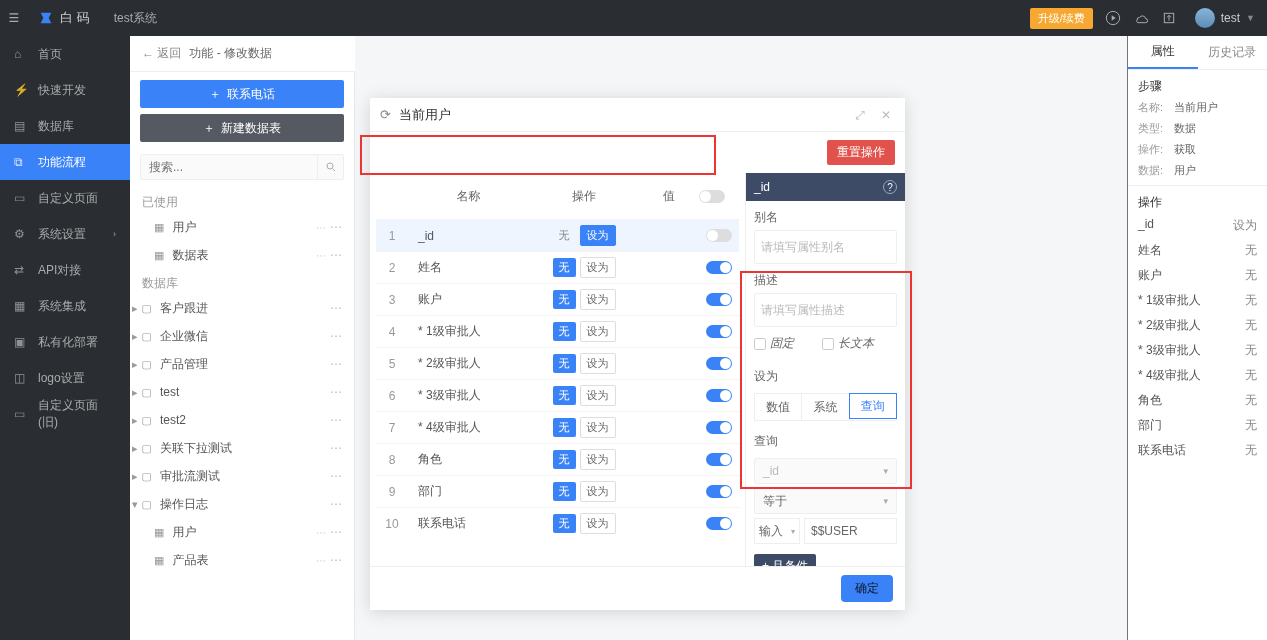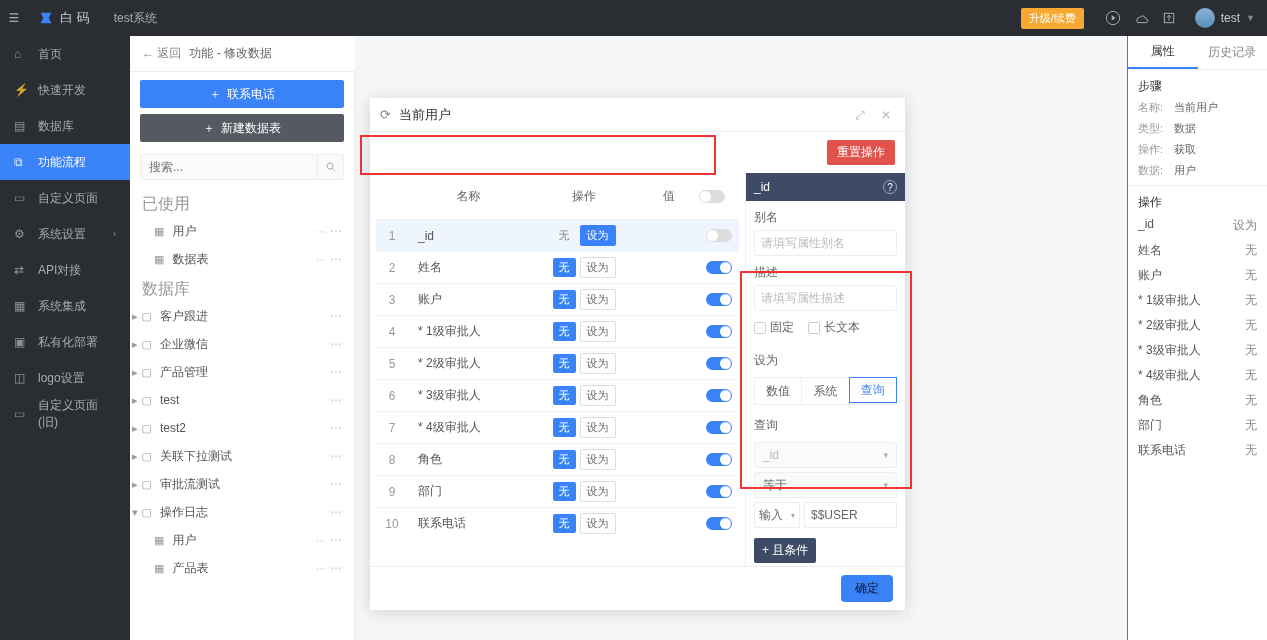--- a/index.html
+++ b/index.html
@@ -4,21 +4,21 @@
 <style>
 * { margin:0; padding:0; box-sizing:border-box; font-family:-apple-system,BlinkMacSystemFont,"Segoe UI",sans-serif; }
 body { width:1267px; height:640px; background:#f5f5f5; overflow:hidden; position:relative; font-size:12px; color:#333; }
 
 
 .topbar { height:36px; background:#2a2e33; display:flex; align-items:center; color:#ccc; }
 .topbar .logo { display:flex; align-items:center; gap:6px; padding:0 10px; font-size:13px; }
 .topbar .logo svg { width:16px; height:16px; }
 .topbar .sys { padding:0 14px; color:#aaa; }
 .topbar .spacer { flex:1; }
-.topbar .upgrade { background:#f7a831; color:#fff; padding:3px 8px; border-radius:2px; font-size:11px; margin-right:15px; }
+.topbar .upgrade { background:#f7a831; color:#fff; padding:3px 8px; border-radius:2px; font-size:11px; margin-right:6px; }
 .topbar .ticon { width:28px; display:flex; justify-content:center; color:#aaa; cursor:pointer; }
 .topbar .user { display:flex; align-items:center; gap:6px; padding:0 12px; color:#ccc; }
 .topbar .avatar { width:20px; height:20px; border-radius:50%; background:linear-gradient(#8ab4d8,#5a8db8); }
 .topbar .chev { font-size:9px; color:#888; }
 
 
 .leftnav { position:absolute; left:0; top:36px; bottom:0; width:130px; background:#2a2e33; color:#aaa; }
 .leftnav .item { display:flex; align-items:center; gap:10px; padding:0 14px; height:36px; cursor:pointer; }
 .leftnav .item.active { background:#3a82f7; color:#fff; }
 .leftnav .item .arr { margin-left:auto; font-size:9px; }
@@ -27,21 +27,21 @@
 
 .tree { position:absolute; left:130px; top:36px; bottom:0; width:225px; background:#fff; border-right:1px solid #e8e8e8; }
 .subhdr { height:36px; display:flex; align-items:center; gap:8px; padding:0 12px; color:#666; border-bottom:1px solid #eee; }
 .subhdr .back { color:#888; cursor:pointer; }
 .tree .btnrow { padding:8px 10px; display:flex; flex-direction:column; gap:6px; }
 .tree .bluebtn { background:#3a82f7; color:#fff; height:28px; display:flex; align-items:center; justify-content:center; gap:6px; border-radius:2px; cursor:pointer; }
 .tree .graybtn { background:#555a62; color:#fff; height:28px; display:flex; align-items:center; justify-content:center; gap:6px; border-radius:2px; cursor:pointer; }
 .tree .search { margin:4px 10px 8px; height:26px; border:1px solid #eee; border-radius:2px; display:flex; align-items:center; background:#fafafa; }
 .tree .search input { flex:1; border:none; background:transparent; padding:0 8px; font-size:12px; outline:none; }
 .tree .search .sico { width:26px; display:flex; justify-content:center; color:#aaa; border-left:1px solid #eee; height:100%; align-items:center; }
-.tree .gh { padding:6px 12px 2px; color:#999; font-size:16px; }
+.tree .gh { padding:6px 12px 2px; color:#999; font-size:12px; }
 .tree .row { display:flex; align-items:center; height:28px; padding:0 12px 0 24px; cursor:pointer; color:#555; }
 .tree .row .ico { margin-right:8px; color:#999; font-size:11px; }
 .tree .row .ico.caret { margin-left:-12px; margin-right:4px; }
 .tree .row .lbl { flex:1; }
 .tree .row .dots { color:#bbb; }
 .tree .row .badge { color:#ccc; font-size:10px; margin-right:4px; }
 
 
 .inspect { position:absolute; right:0; top:36px; bottom:0; width:140px; background:#fff; border-left:1px solid #737373; }
 .inspect .tabs { display:flex; height:34px; border-bottom:1px solid #eee; }
@@ -91,22 +91,22 @@
 .modal .toggle::after { content:""; position:absolute; width:11px; height:11px; border-radius:50%; background:#fff; top:1px; right:1px; }
 .modal .toggle.off::after { right:auto; left:1px; }
 .modal .mfoot { height:44px; border-top:1px solid #eee; display:flex; align-items:center; justify-content:flex-end; padding:0 12px; }
 .modal .mfoot .okbtn { background:#3a82f7; color:#0f172a; padding:5px 14px; border-radius:4px; cursor:pointer; }
 
 
 .mright { width:160px; border-left:1px solid #eee; padding:0; overflow:auto; }
 .mright .fhead { background:#3d4b66; color:#fff; height:28px; display:flex; align-items:center; padding:0 8px; justify-content:space-between; font-size:12px; }
 .mright .fhead .q { width:14px; height:14px; border:1px solid #9ab; border-radius:50%; display:flex; align-items:center; justify-content:center; font-size:10px; }
 .mright .lbl { padding:8px 8px 4px; color:#666; font-size:12px; }
-.mright .inp { margin:0 8px; height:26px; border:1px solid #eee; border-radius:2px; display:flex; align-items:center; padding:4px 6px; color:#bbb; }
-.mright .chkrow { display:flex; gap:14px; padding:8px 8px; }
+.mright .inp { margin:0 8px; height:26px; border:1px solid #eee; border-radius:2px; display:flex; align-items:center; padding:16px 6px; color:#bbb; }
+.mright .chkrow { display:flex; gap:28px; padding:8px 8px;font-style:italic; }
 .mright .chk { display:flex; align-items:center; gap:4px; color:#666; }
 .mright .chk .box { width:12px; height:12px; border:1px solid #ccc; border-radius:2px; }
 .mright .tabs3 { display:flex; margin:4px 8px 4px; border:1px solid #eee; }
 .mright .tabs3 div { flex:1; height:26px; display:flex; align-items:center; justify-content:center; color:#666; cursor:pointer; border-right:1px solid #eee; }
 .mright .tabs3 div:last-child { border-right:none; }
 .mright .tabs3 div.on { border:1px solid #3a82f7; color:#3a82f7; margin:-1px; }
 .mright .sel { margin:4px 8px; height:26px; border:1px solid #eee; border-radius:2px; display:flex; align-items:center; justify-content:space-between; padding:0 8px; color:#666; background:#fafafa; }
 .mright .sel.dis { color:#bbb; }
 .mright .sel .dd { font-size:9px; color:#aaa; }
 .mright .pair { display:flex; margin:4px 8px; gap:4px;border-radius:7px; }

